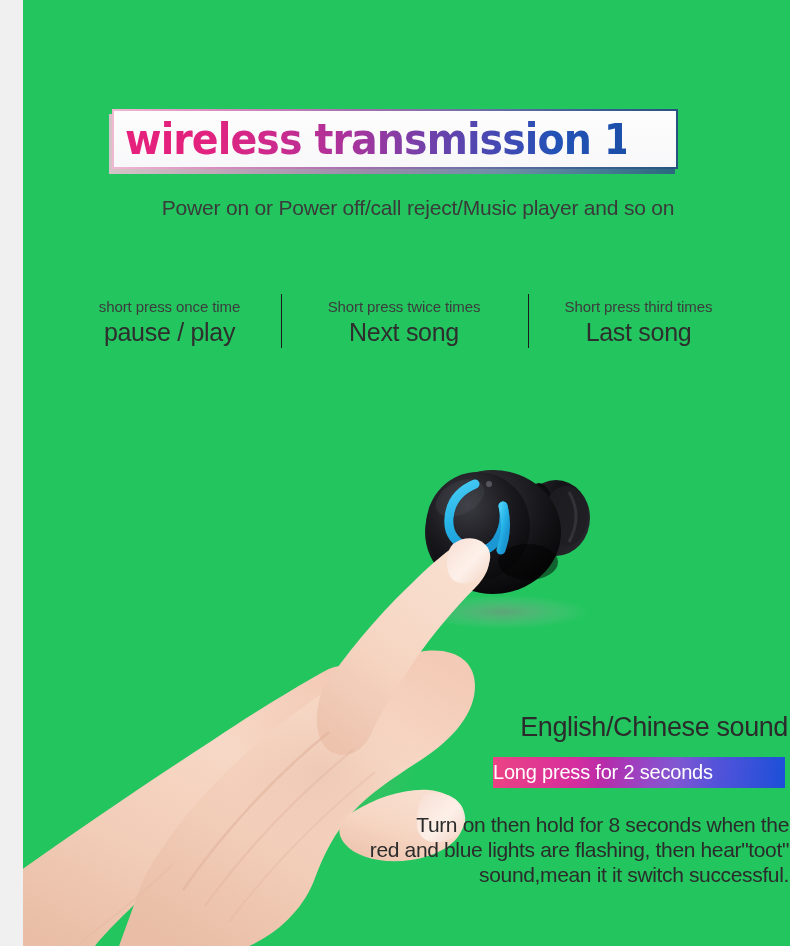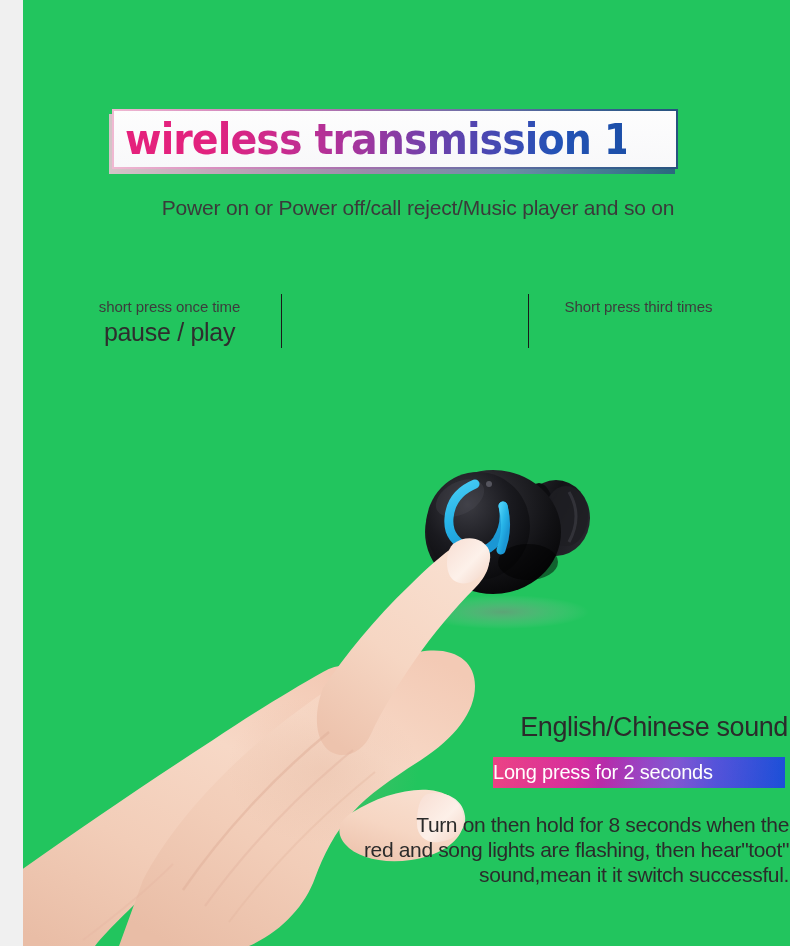--- a/index.html
+++ b/index.html
@@ -205,23 +205,26 @@
   <div class="title-text">wireless transmission 10m</div>
 
   <div class="subtitle">Power on or Power off/call reject/Music player and so on</div>
 
   <div class="press-row">
     <div class="press-col c0">
       <div class="press-caption">short press once time</div>
       <div class="press-action">pause / play</div>
     </div>
     <div class="press-col c1">
+      <div class="press-caption">Short press twice times</div>
+      <div class="press-action">Next song</div>
     </div>
     <div class="press-col c2">
       <div class="press-caption">Short press third times</div>
+      <div class="press-action">Last song</div>
     </div>
   </div>
   <div class="divider d0"></div>
   <div class="divider d1"></div>
 
   <div class="photo">
     <svg width="790" height="526" viewBox="0 0 790 526">
       <defs>
         <radialGradient id="budShadow" cx="50%" cy="50%" r="50%">
           <stop offset="0%" stop-color="#8a8a8a" stop-opacity="0.55"></stop>
@@ -331,17 +334,17 @@
   </div>
 
   <div class="switch-heading">English/Chinese sound</div>
 
   <div class="gradient-banner">
     <span>Long press for 2 seconds</span>
   </div>
 
   <div class="body-text">
     <div>Turn on then hold for 8 seconds when the</div>
-    <div>red and song lights are flashing, then hear"toot"</div>
+    <div>red and blue lights are flashing, then hear"toot"</div>
     <div>sound,mean it it switch successful.</div>
   </div>
 
 </div>
 
 </body></html>

